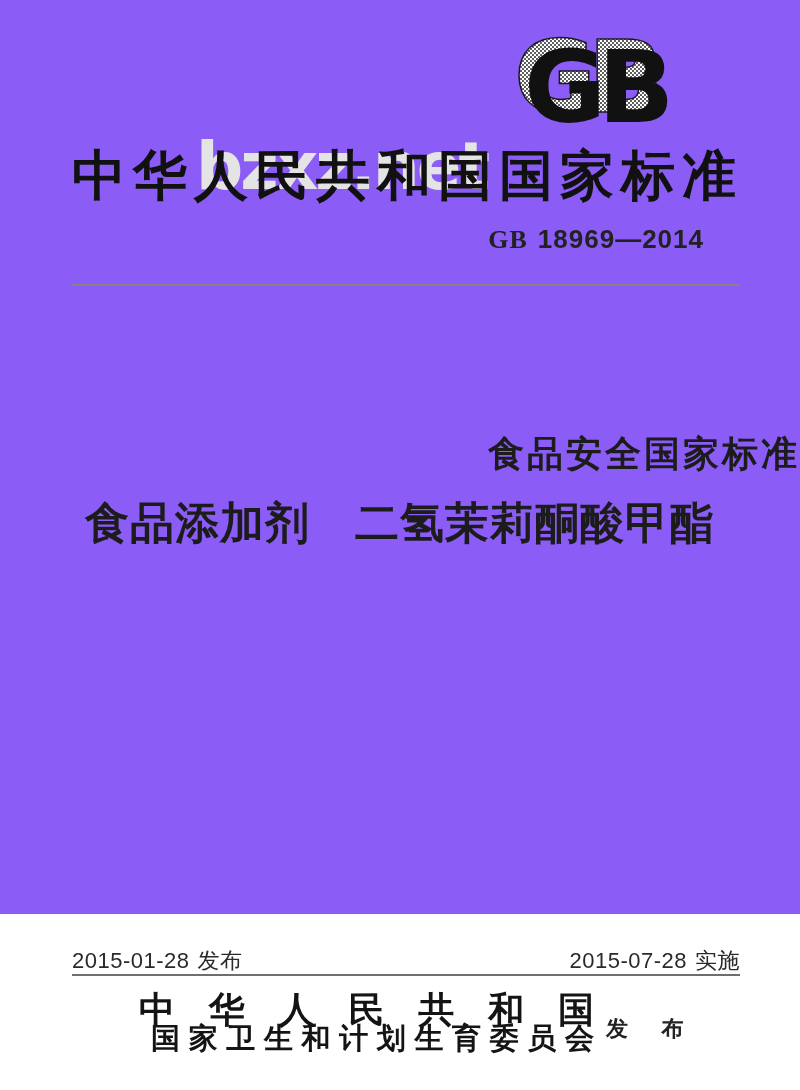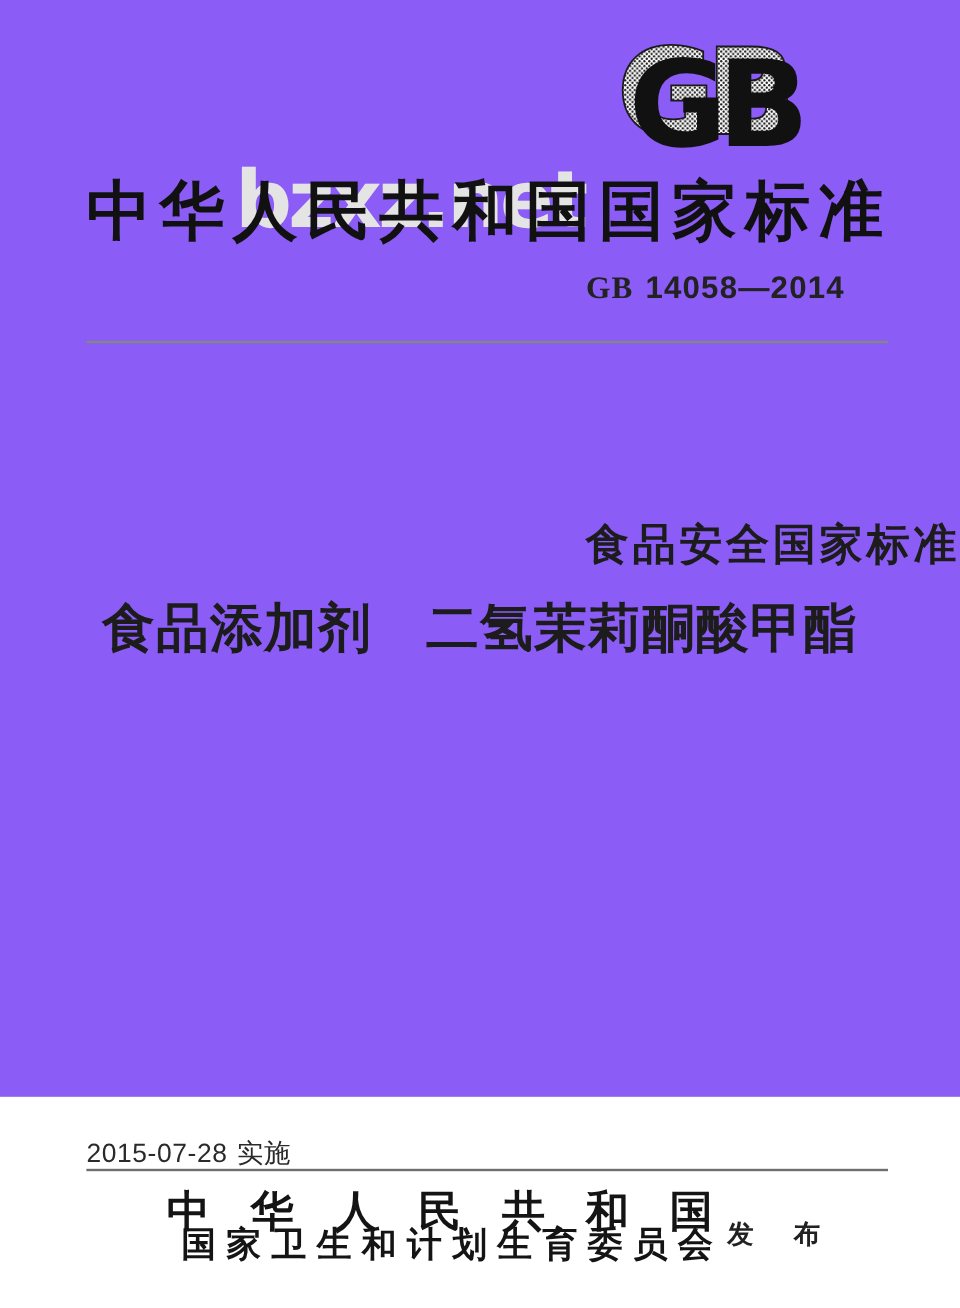--- a/index.html
+++ b/index.html
@@ -158,30 +158,33 @@
     </defs>
     <text x="2" y="82" font-family="'DejaVu Sans', sans-serif" font-weight="bold" font-size="100" letter-spacing="-8" fill="url(#halftone)" stroke="#1a1a1a" stroke-width="1.5">GB</text>
     <text x="12" y="92" font-family="'DejaVu Sans', sans-serif" font-weight="bold" font-size="100" letter-spacing="-8" fill="#111111">GB</text>
   </svg>
 
   <div class="watermark">bzxz.net</div>
 
   <h1 class="header-title">中华人民共和国国家标准</h1>
 
   <div class="std-number">
-    <span class="prefix">GB</span><span class="code">14058—2014</span>
+    <span class="prefix">GB</span><span class="code">18969—2014</span>
   </div>
 
   <div class="rule rule-top"></div>
 
   <div class="doc-title-1">食品安全国家标准</div>
 
   <div class="doc-title-2">食品添加剂　二氢茉莉酮酸甲酯</div>
 
   <div class="date-row">
+    <span>
+      <span>2015-01-28</span><span class="label">发布</span>
+    </span>
     <span>
       <span>2015-07-28</span><span class="label">实施</span>
     </span>
   </div>
 
   <div class="rule rule-bottom"></div>
 
   <div class="issuer-block">
     <div class="issuer-line issuer-line-1">中华人民共和国</div>
     <div class="issuer-line issuer-line-2">国家卫生和计划生育委员会</div>

